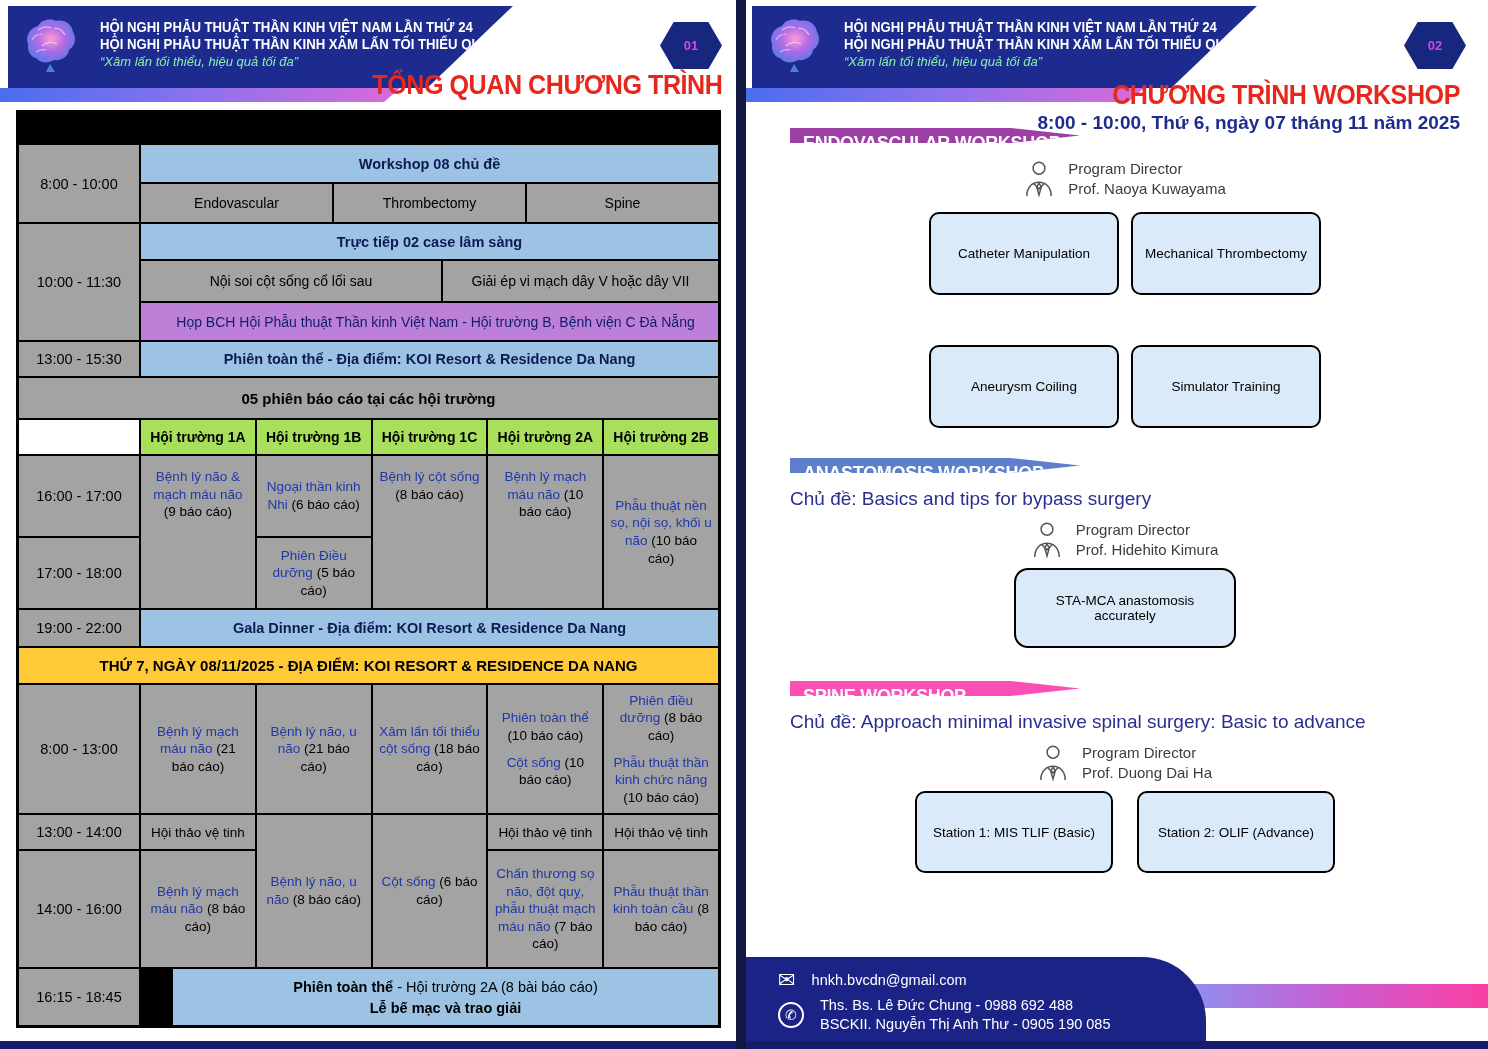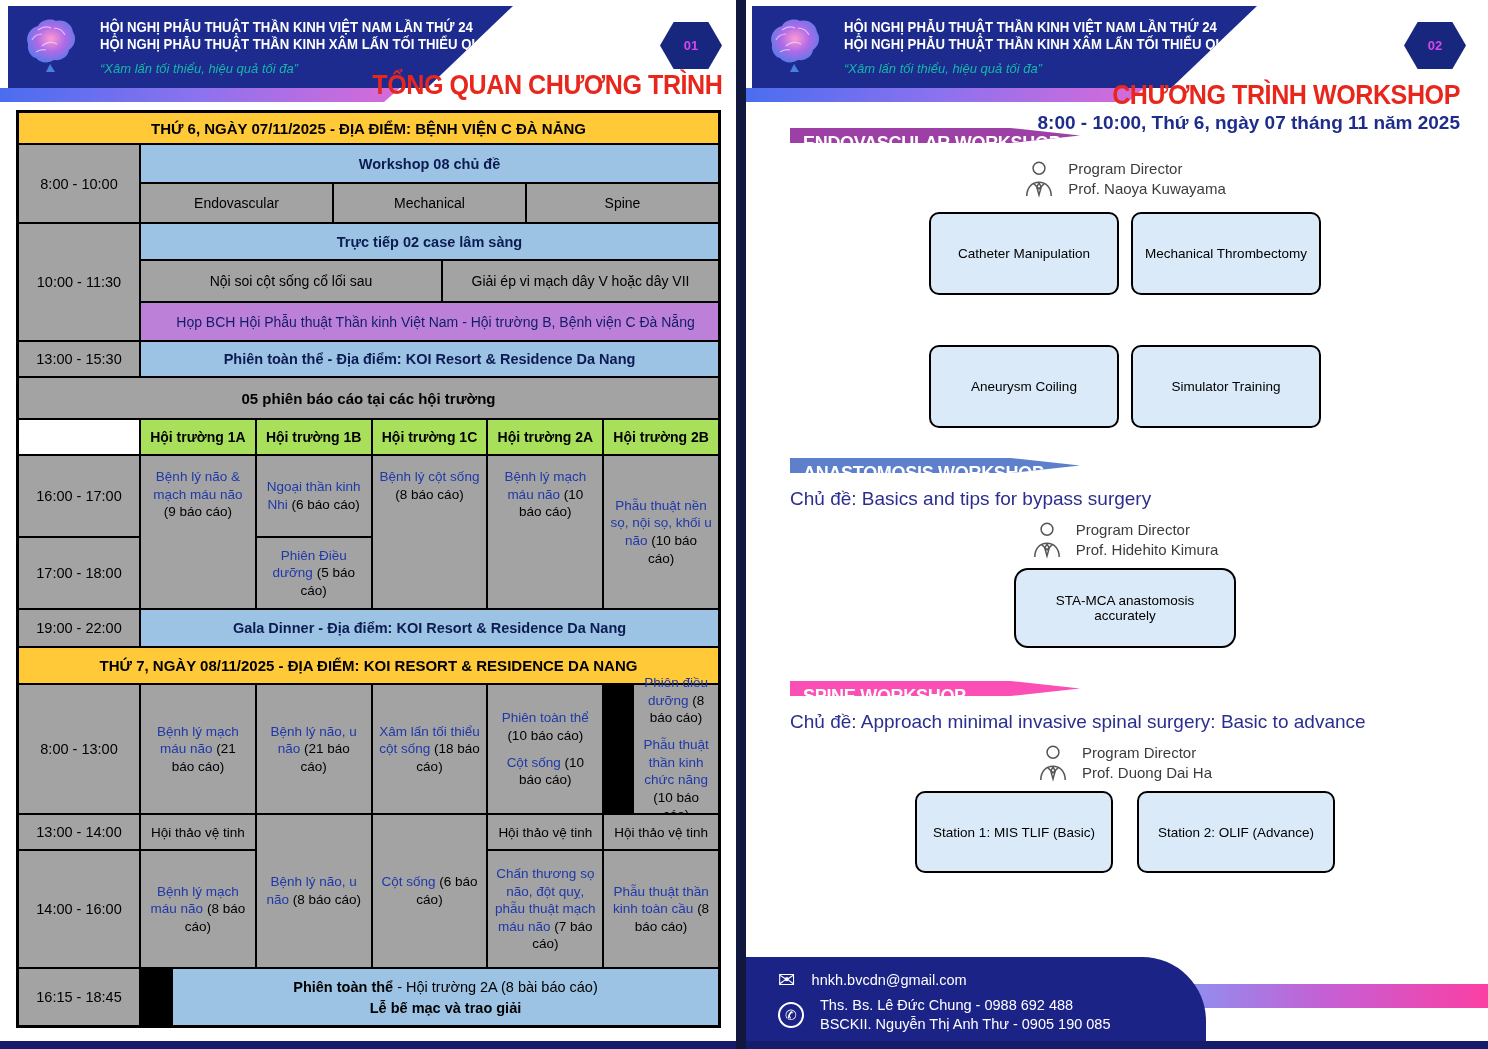--- a/index.html
+++ b/index.html
@@ -11,21 +11,21 @@
   .page--right{left:744px;}
   .page-divider{position:absolute;left:736px;top:0;width:10px;height:1049px;background:#11173f;z-index:6;}
   .bottom-strip{position:absolute;left:0;right:0;bottom:0;height:8px;background:#151d6b;z-index:5;}
 
   
   .banner{position:absolute;left:8px;top:6px;width:505px;height:82px;background:#1d2b8f;
           clip-path:polygon(0 0,100% 0,83% 100%,0 100%);}
   .banner-inner{position:absolute;left:92px;top:13px;width:400px;}
   .banner-line{color:#fff;font-weight:bold;font-size:14px;line-height:17px;white-space:nowrap;
                transform:scaleX(.94);transform-origin:0 50%;}
-  .banner-motto{color:#14b8a6;font-style:italic;font-size:13px;margin-top:8px;}
+  .banner-motto{color:#86efac;font-style:italic;font-size:13px;margin-top:1px;}
   .grad-strip{position:absolute;left:0;top:88px;width:400px;height:14px;
               background:linear-gradient(90deg,#4a6df0,#8d72ee,#d96ad8);
               clip-path:polygon(0 0,100% 0,96% 100%,0 100%);}
   .brain-logo{position:absolute;left:20px;top:16px;width:60px;height:56px;}
   .page-badge{position:absolute;left:660px;top:22px;width:62px;height:47px;background:#17277e;
               clip-path:polygon(22% 0,78% 0,100% 50%,78% 100%,22% 100%,0 50%);
               color:#d946ef;font-weight:bold;font-size:13px;display:flex;align-items:center;justify-content:center;}
   .page-title{position:absolute;right:22px;top:70px;margin:0;color:#e8271c;font-size:27px;font-weight:bold;
               letter-spacing:-.5px;transform:scaleX(.93);transform-origin:100% 50%;white-space:nowrap;}
   .page--right .page-title{right:28px;top:80px;}
@@ -113,26 +113,25 @@
         </defs>
         <path d="M8 28c-3-8 2-16 10-18 3-6 12-8 18-5 8-2 16 3 17 11 4 6 2 14-4 18-1 7-8 11-15 10-6 4-14 3-18-2-5-1-9-7-8-14z" fill="url(#bg1)"></path>
         <path d="M18 14c4-3 9-4 13-2M12 24c2-4 6-6 10-6M34 12c5 0 9 3 11 7M22 30c4-4 10-5 15-2M16 36c3-2 7-3 10-2" stroke="#dfe9ff" stroke-width="1.2" fill="none" opacity=".7"></path>
         <path d="M30 48l-4 8h9z" fill="#4a7fe0"></path>
       </svg>
     </span>
     <div class="grad-strip"></div>
     <div class="page-badge">01</div>
     <h1 class="page-title">TỔNG QUAN CHƯƠNG TRÌNH</h1>
     <div class="sched" id="sched-grid">
-        <div class="cell day" style="grid-area: 1 / 1 / span 1 / span 6;">THỨ 6, NGÀY 07/11/2025 - ĐỊA ĐIỂM: BỆNH VIỆN C ĐÀ NẴNG</div>
         <div class="cell time" style="grid-area: 2 / 1 / span 2 / span 1;">8:00 - 10:00</div>
         <div class="cell band bold" style="grid-area: 2 / 2 / span 1 / span 5;">Workshop 08 chủ đề</div>
         <div class="cell split" style="grid-area: 3 / 2 / span 1 / span 5;">
           <div class="part">Endovascular</div>
-          <div class="part">Mechanical</div>
+          <div class="part">Thrombectomy</div>
           <div class="part">Spine</div>
         </div>
         <div class="cell time" style="grid-area: 4 / 1 / span 3 / span 1;">10:00 - 11:30</div>
         <div class="cell band bold" style="grid-area: 4 / 2 / span 1 / span 5;">Trực tiếp 02 case lâm sàng</div>
         <div class="cell split" style="grid-area: 5 / 2 / span 1 / span 5;">
           <div class="part" style="flex: 0 0 52%;">Nội soi cột sống cổ lối sau</div>
           <div class="part" style="flex: 0 0 48%;">Giải ép vi mạch dây V hoặc dây VII</div>
         </div>
         <div class="cell purple" style="grid-area: 6 / 2 / span 1 / span 5; padding-left: 16px;">Họp BCH Hội Phẫu thuật Thần kinh Việt Nam - Hội trường B, Bệnh viện C Đà Nẵng</div>
         <div class="cell time" style="grid-area: 7 / 1 / span 1 / span 1;">13:00 - 15:30</div>
@@ -174,21 +173,21 @@
         <div class="cell sess" style="grid-area: 14 / 3 / span 1 / span 1;">
           <div class="item"><span class="t">Bệnh lý não, u não</span> <span class="n">(21 báo cáo)</span></div>
         </div>
         <div class="cell sess" style="grid-area: 14 / 4 / span 1 / span 1;">
           <div class="item"><span class="t">Xâm lấn tối thiểu cột sống</span> <span class="n">(18 báo cáo)</span></div>
         </div>
         <div class="cell sess" style="grid-area: 14 / 5 / span 1 / span 1;">
           <div class="item"><span class="t">Phiên toàn thể</span> <span class="n">(10 báo cáo)</span></div>
           <div class="item"><span class="t">Cột sống</span> <span class="n">(10 báo cáo)</span></div>
         </div>
-        <div class="cell sess" style="grid-area: 14 / 6 / span 1 / span 1; margin-left: 30px;">
+        <div class="cell sess" style="grid-area: 14 / 6 / span 1 / span 1;">
           <div class="item"><span class="t">Phiên điều dưỡng</span> <span class="n">(8 báo cáo)</span></div>
           <div class="item"><span class="t">Phẫu thuật thần kinh chức năng</span> <span class="n">(10 báo cáo)</span></div>
         </div>
         <div class="cell time" style="grid-area: 15 / 1 / span 1 / span 1;">13:00 - 14:00</div>
         <div class="cell plain" style="grid-area: 15 / 2 / span 1 / span 1;">Hội thảo vệ tinh</div>
         <div class="cell sess" style="grid-area: 15 / 3 / span 2 / span 1;">
           <div class="item"><span class="t">Bệnh lý não, u não</span> <span class="n">(8 báo cáo)</span></div>
         </div>
         <div class="cell sess" style="grid-area: 15 / 4 / span 2 / span 1;">
           <div class="item"><span class="t">Cột sống</span> <span class="n">(6 báo cáo)</span></div>

